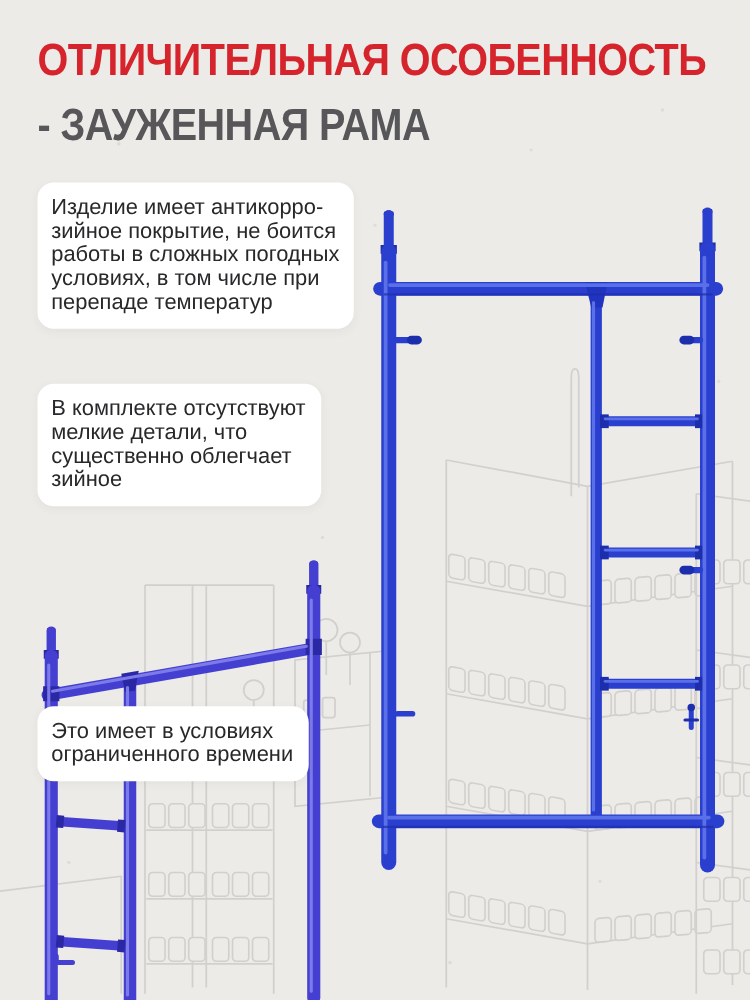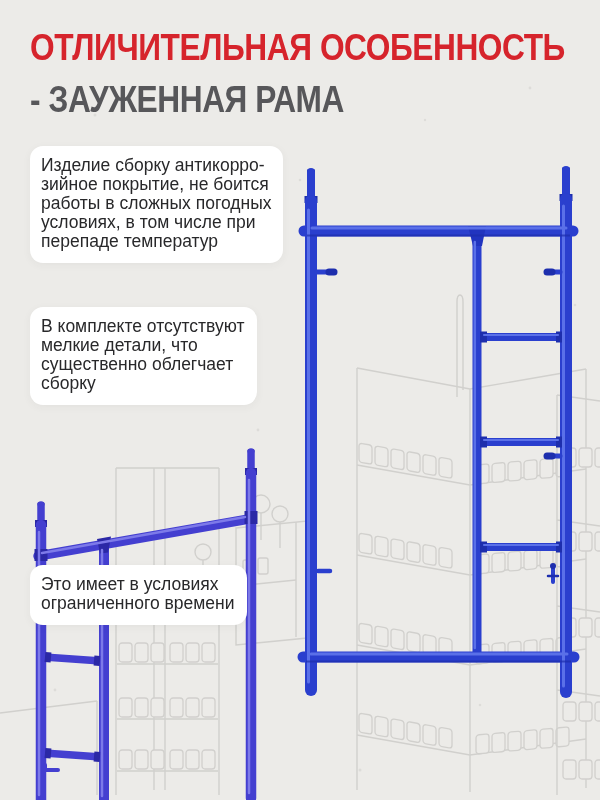--- a/index.html
+++ b/index.html
@@ -240,30 +240,30 @@
       <line class="lfh rnd" x1="42" y1="553" x2="245" y2="517" stroke-width="2.5"></line>
     </g>
   </svg>
 
   <header>
     <h1>ОТЛИЧИТЕЛЬНАЯ ОСОБЕННОСТЬ</h1>
     <h2>- ЗАУЖЕННАЯ РАМА</h2>
   </header>
 
   <div class="card" id="card-1">
-    <p>Изделие сборку антикорро-
+    <p>Изделие имеет антикорро-
 зийное покрытие, не боится
 работы в сложных погодных
 условиях, в том числе при
 перепаде температур</p>
   </div>
   <div class="card" id="card-2">
     <p>В комплекте отсутствуют
 мелкие детали, что
 существенно облегчает
-сборку</p>
+зийное</p>
   </div>
   <div class="card" id="card-3">
     <p>Это имеет в условиях
 ограниченного времени</p>
   </div>
 
 </div>
 
 </body></html>

